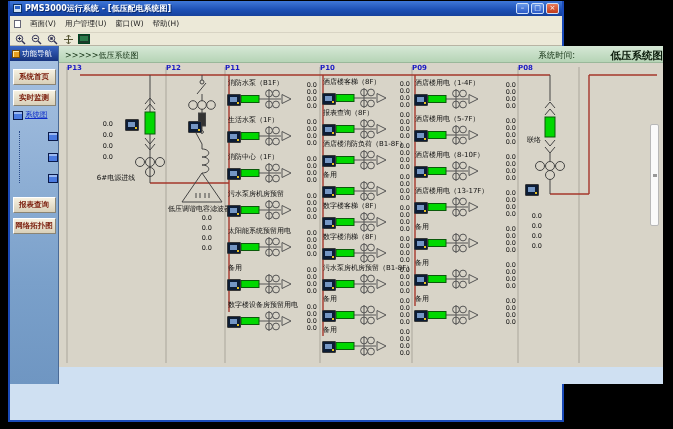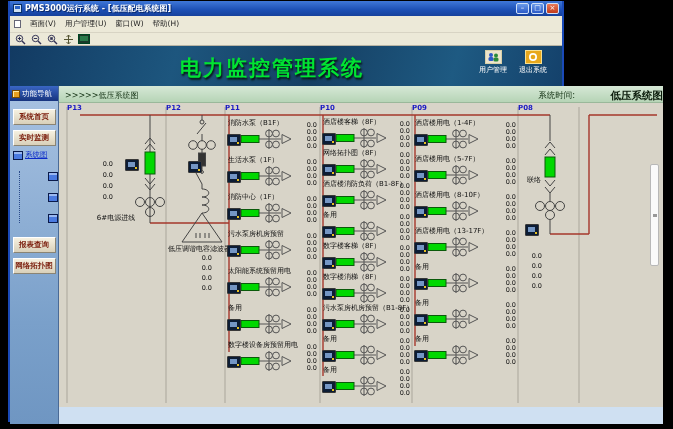--- a/index.html
+++ b/index.html
@@ -157,43 +157,20 @@
         </svg>
     </span>
     <span class="tool">
       <svg width="12" height="10">
           <rect x="0.5" y="0.5" width="11" height="9" fill="#1a3a2a" stroke="#042"></rect>
           <rect x="2" y="2" width="8" height="5" fill="#2a7a4a"></rect>
         </svg>
     </span>
   </div>
 
-  <div class="banner">
-    <div class="b-title" style="color:#00e432;">电力监控管理系统</div>
-    <div class="banner-btn" id="btn-user">
-      <div class="ibox">
-        <svg width="13" height="10">
-            <circle cx="4" cy="3" r="2" fill="#2a5ac8"></circle>
-            <rect x="1.5" y="5" width="5" height="4" rx="1.5" fill="#2a5ac8"></rect>
-            <circle cx="9" cy="3.5" r="2" fill="#2a8a3a"></circle>
-            <rect x="6.5" y="5.5" width="5" height="4" rx="1.5" fill="#2a8a3a"></rect>
-          </svg>
-      </div>
-      <div class="blab">用户管理</div>
-    </div>
-    <div class="banner-btn" id="btn-exit">
-      <div class="ibox">
-        <svg width="12" height="10">
-            <circle cx="6" cy="5" r="4" fill="#fff"></circle>
-            <circle cx="6" cy="5" r="2.3" fill="#e8a81c"></circle>
-          </svg>
-      </div>
-      <div class="blab">退出系统</div>
-    </div>
-  </div>
 
   <div class="content">
 
     <div class="sidebar">
       <div class="nav-head">
         <span class="grid-icon"></span>
         <span>功能导航</span>
       </div>
       <div class="side-btn b1">系统首页</div>
       <div class="side-btn b2">实时监测</div>
@@ -504,21 +481,21 @@
                 <span class="dot"></span>
               </div>
               <div class="f-vals">
                 <div>0.0</div>
                 <div>0.0</div>
                 <div>0.0</div>
                 <div>0.0</div>
               </div>
             </div>
             <div class="feeder" style="top:44px;height:31px;">
-              <div class="f-lab">网络拓扑图（8F）</div>
+              <div class="f-lab">报表查询（8F）</div>
               <svg class="f-sym" width="74" height="26" viewBox="0 0 74 26">
                 <line class="w" x1="0" y1="13" x2="52" y2="13"></line>
                 <rect class="brk" x="12" y="9.5" width="18" height="7"></rect>
                 <line class="w" x1="40" y1="3" x2="40" y2="23"></line>
                 <circle class="c" cx="40" cy="7.5" r="3.4"></circle>
                 <circle class="c" cx="40" cy="18.5" r="3.4"></circle>
                 <circle class="c" cx="47" cy="7.5" r="3.4"></circle>
                 <circle class="c" cx="47" cy="18.5" r="3.4"></circle>
                 <polygon class="c" points="53,8.5 62,13 53,17.5"></polygon>
               </svg>

